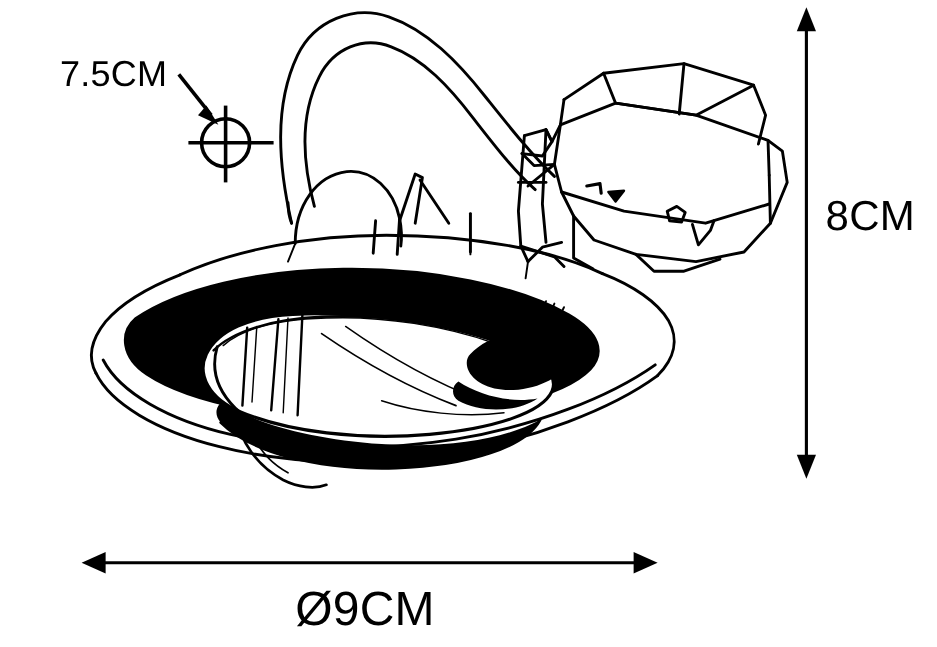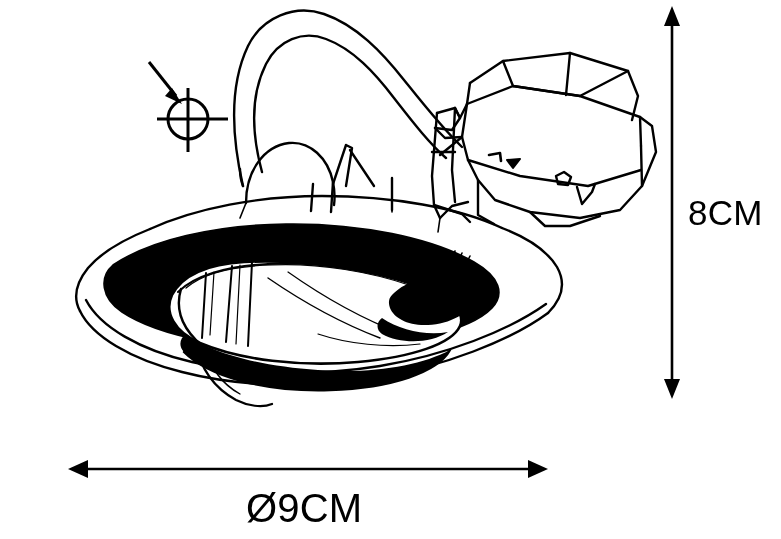--- a/index.html
+++ b/index.html
@@ -44,21 +44,20 @@
   }
   #label-cutout-text {
     left: 11px;
     top: 100px;
     font-size: 35px;
   }
   #label-height {
     left: 688px;
     top: 163px;
     font-size: 35px;
-    margin-top: 32px;
   }
   #label-diameter {
     left: 246px;
     top: 488px;
     font-size: 40px;
   }
 </style>
 </head>
 <body>
 
@@ -219,19 +218,20 @@
     </g>
 
     <g>
       <line x1="76" y1="469" x2="540" y2="469" stroke="#000000" stroke-width="2.6"></line>
       <polygon points="68,469 88,460 88,478" fill="#000000"></polygon>
       <polygon points="548,469 528,460 528,478" fill="#000000"></polygon>
     </g>
 
   </svg>
 
+  <div class="dim-label" id="label-cutout-size">7.5CM</div>
 
 
   <div class="dim-label" id="label-height">8CM</div>
 
   <div class="dim-label" id="label-diameter">Ø9CM</div>
 
 </div>
 
 </body></html>

